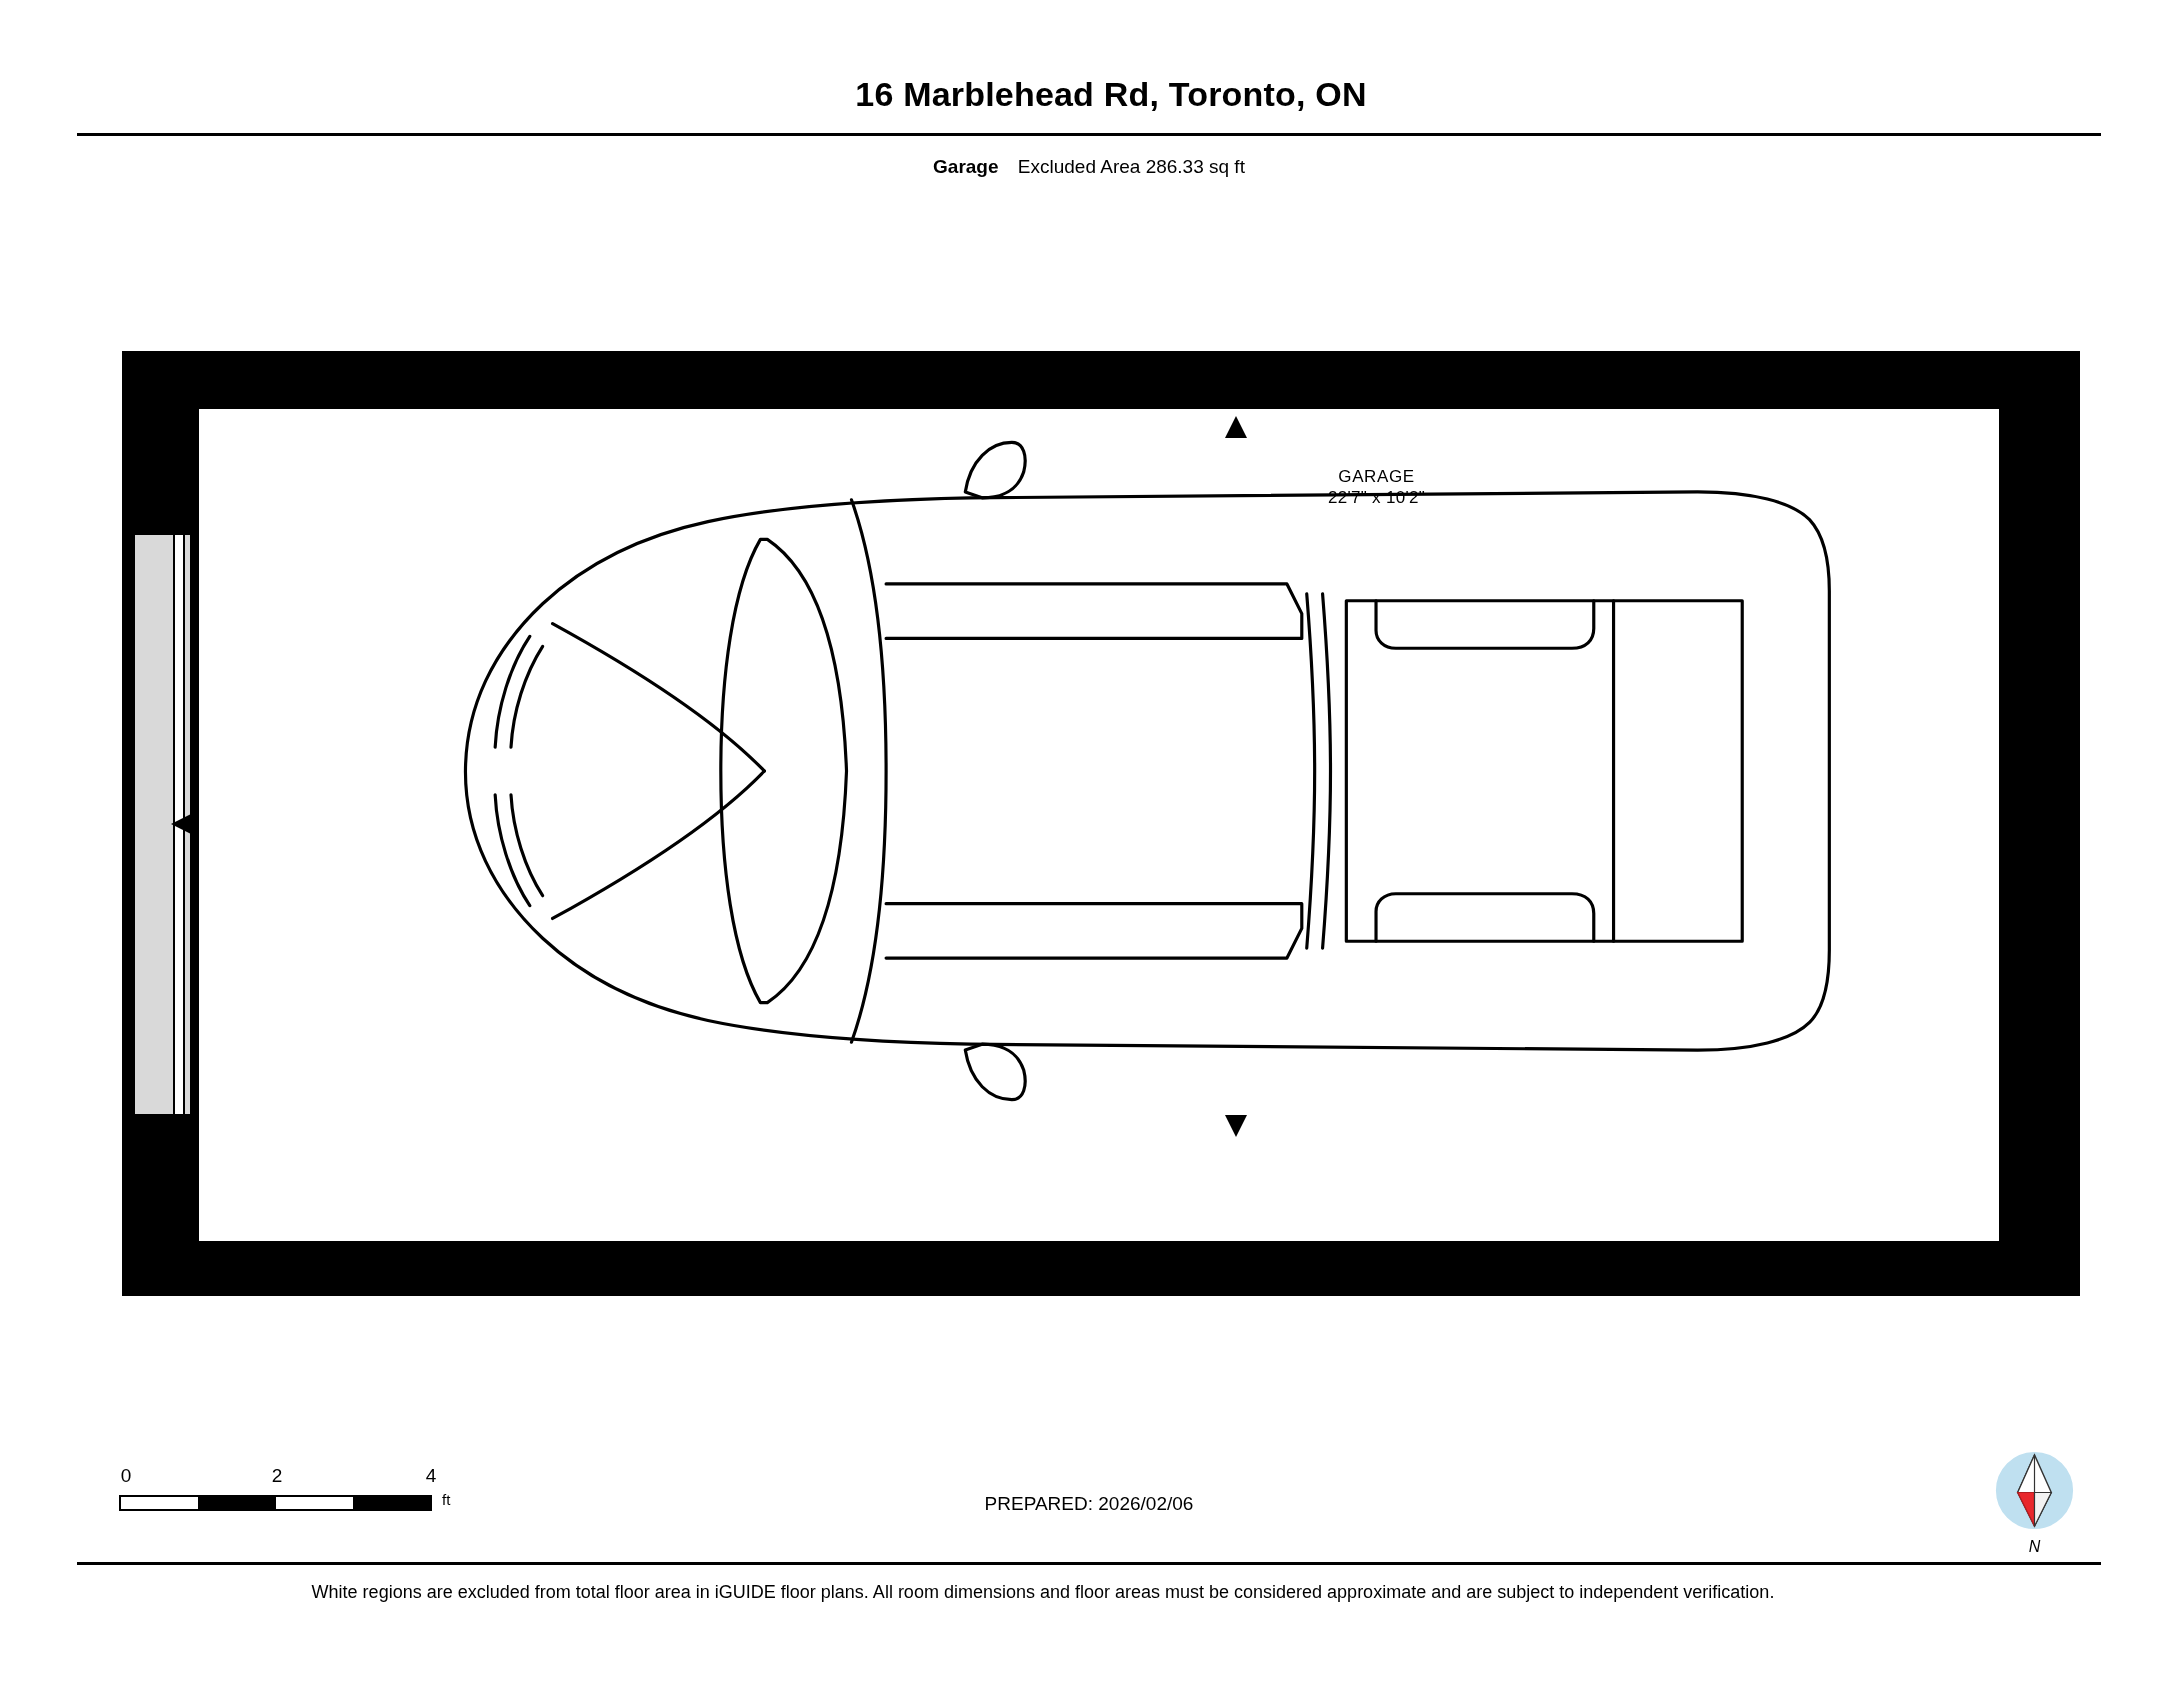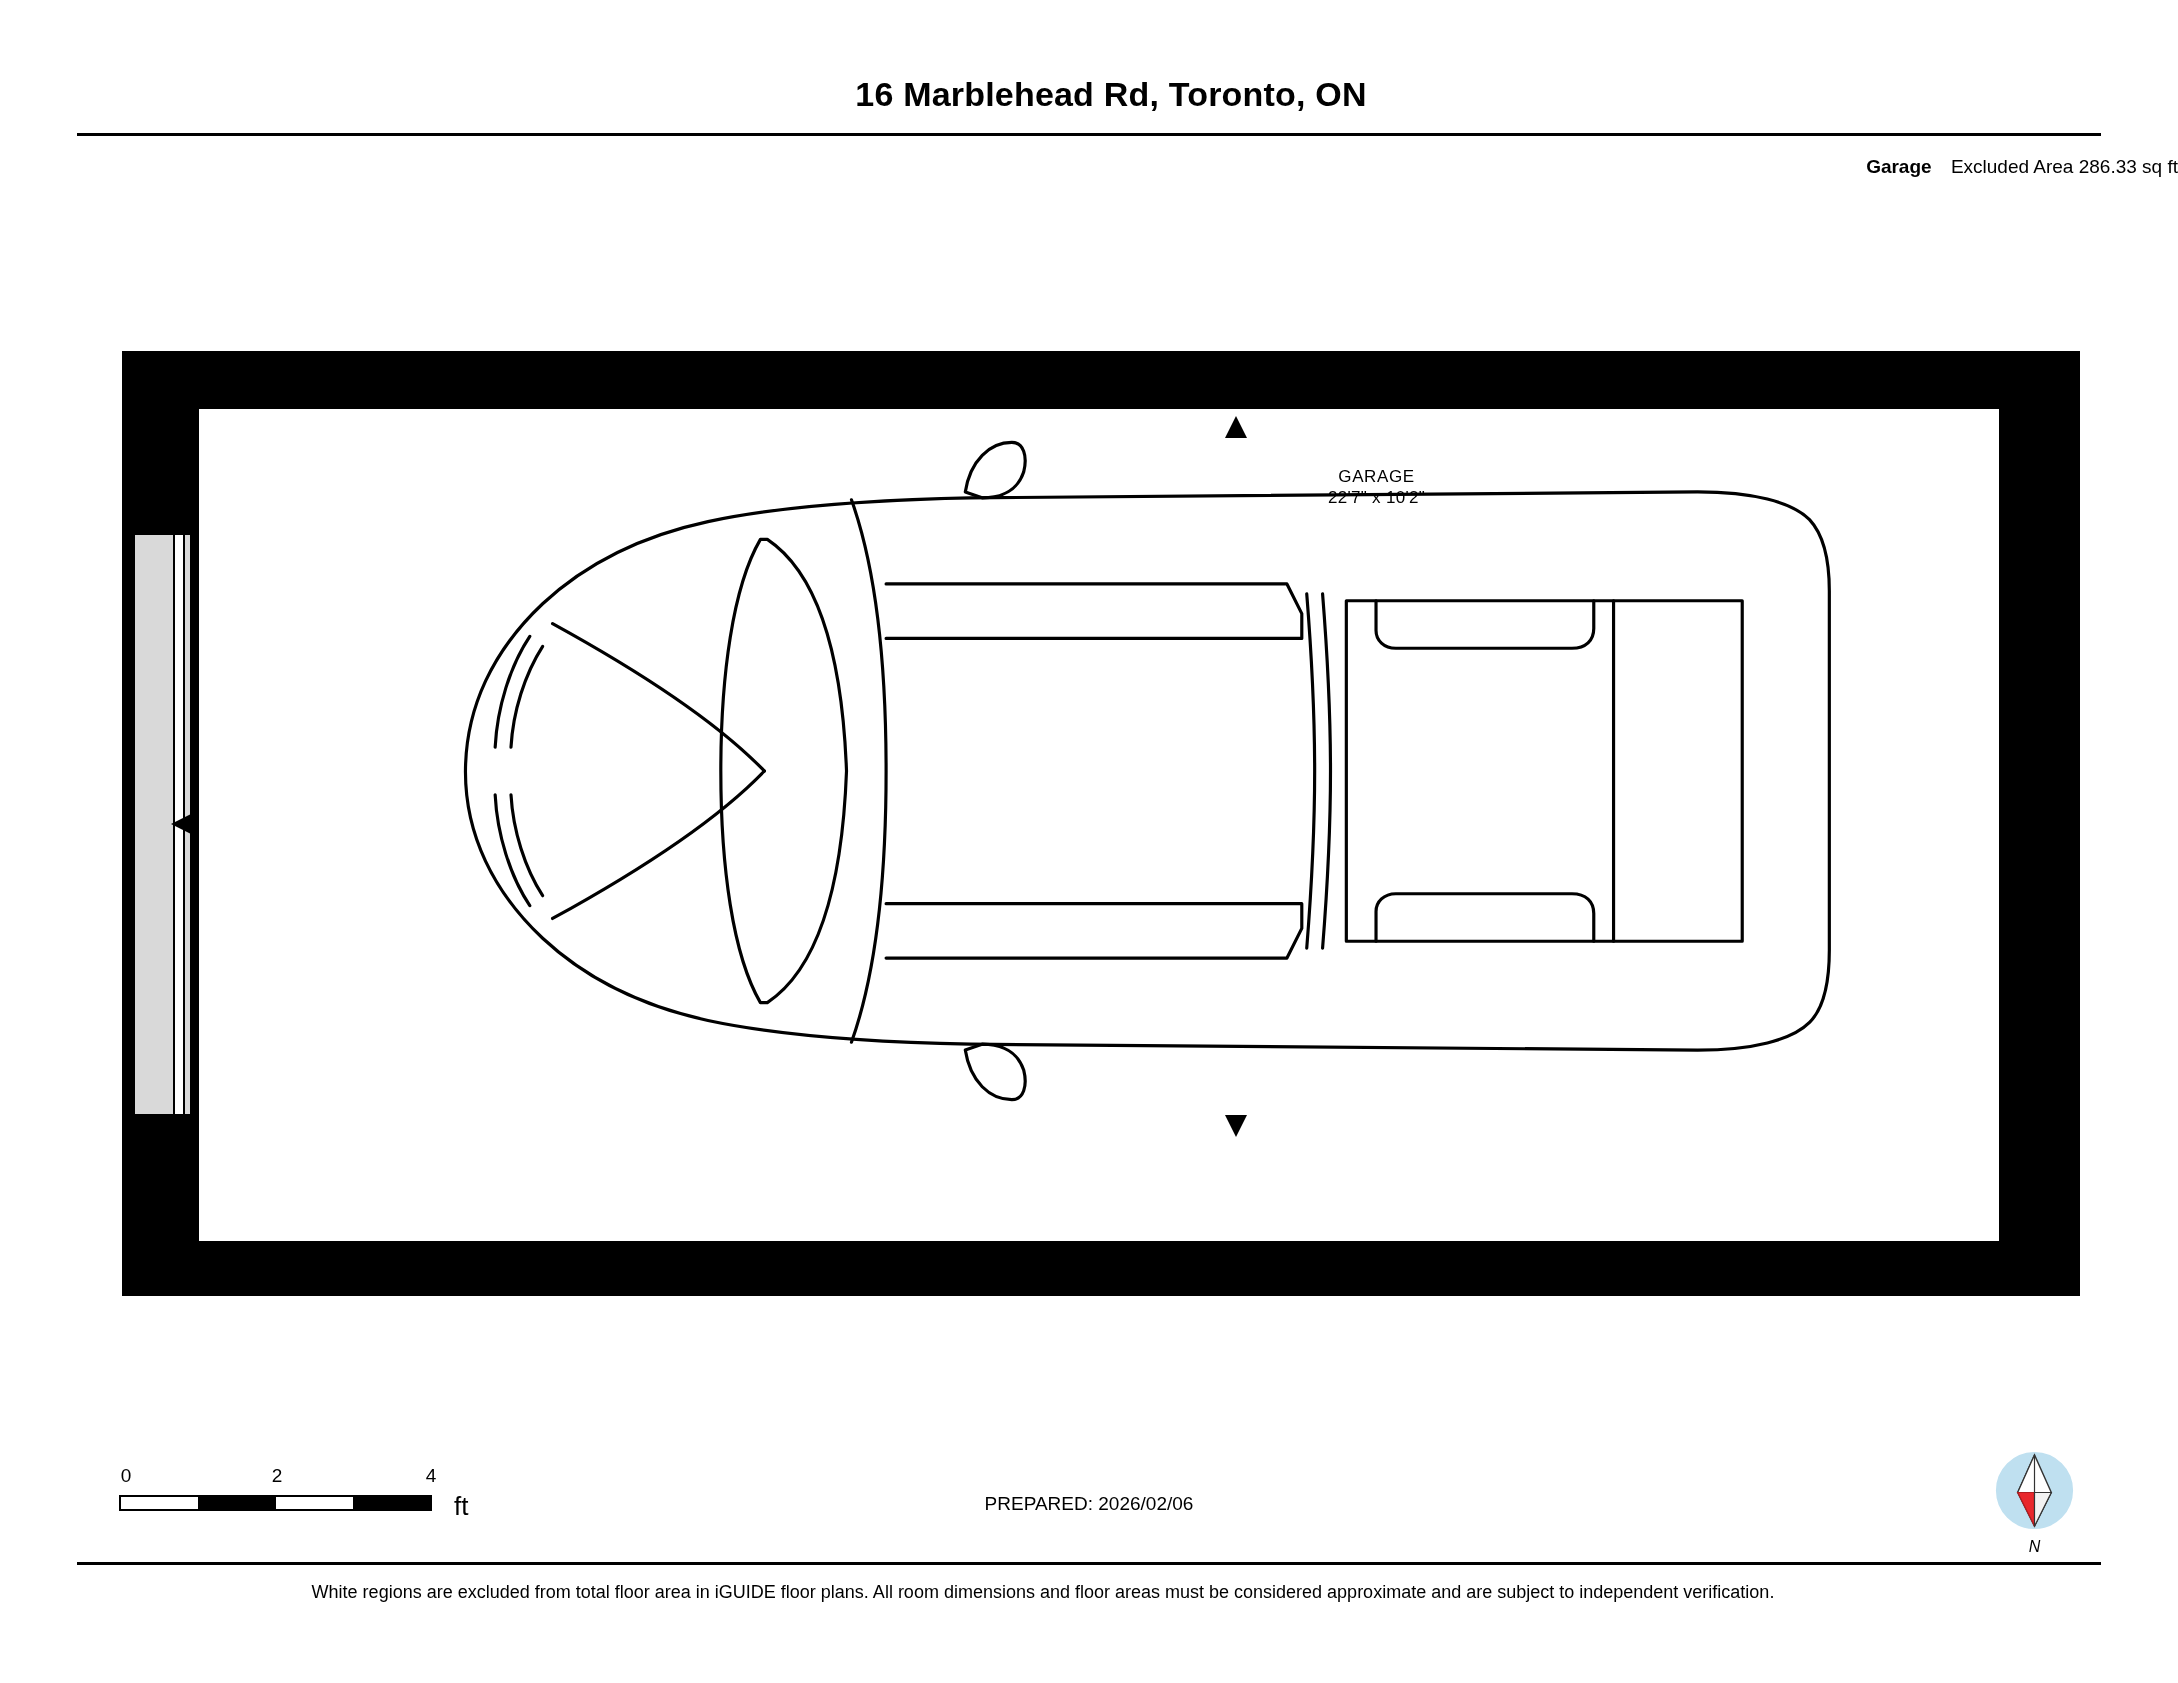--- a/index.html
+++ b/index.html
@@ -34,21 +34,21 @@
     left: 77px;
     width: 2024px;
     height: 3px;
     background: #000000;
   }
   #subtitle-row {
     position: absolute;
     top: 156px;
     left: 0;
     width: 2178px;
-    text-align: right;
+    text-align: center;
     font-size: 19px;
   }
   #subtitle-row .level-name {
     font-weight: bold;
     margin-right: 14px;
   }
   #subtitle-row .excluded-area {
     font-weight: normal;
   }
 
@@ -188,23 +188,23 @@
     width: 313px;
     height: 16px;
     border: 2px solid #000000;
     box-sizing: border-box;
     display: flex;
   }
   #scale-blocks .blk { flex: 1 1 25%; height: 100%; }
   #scale-blocks .blk.filled { background: #000000; }
   #scale-unit {
     position: absolute;
-    left: 335px;
+    left: 323px;
     top: 26px;
-    font-size: 26px;
+    font-size: 15px;
   }
 
   
   #prepared-date {
     position: absolute;
     left: 0;
     top: 1493px;
     width: 2178px;
     text-align: center;
     font-size: 19px;

